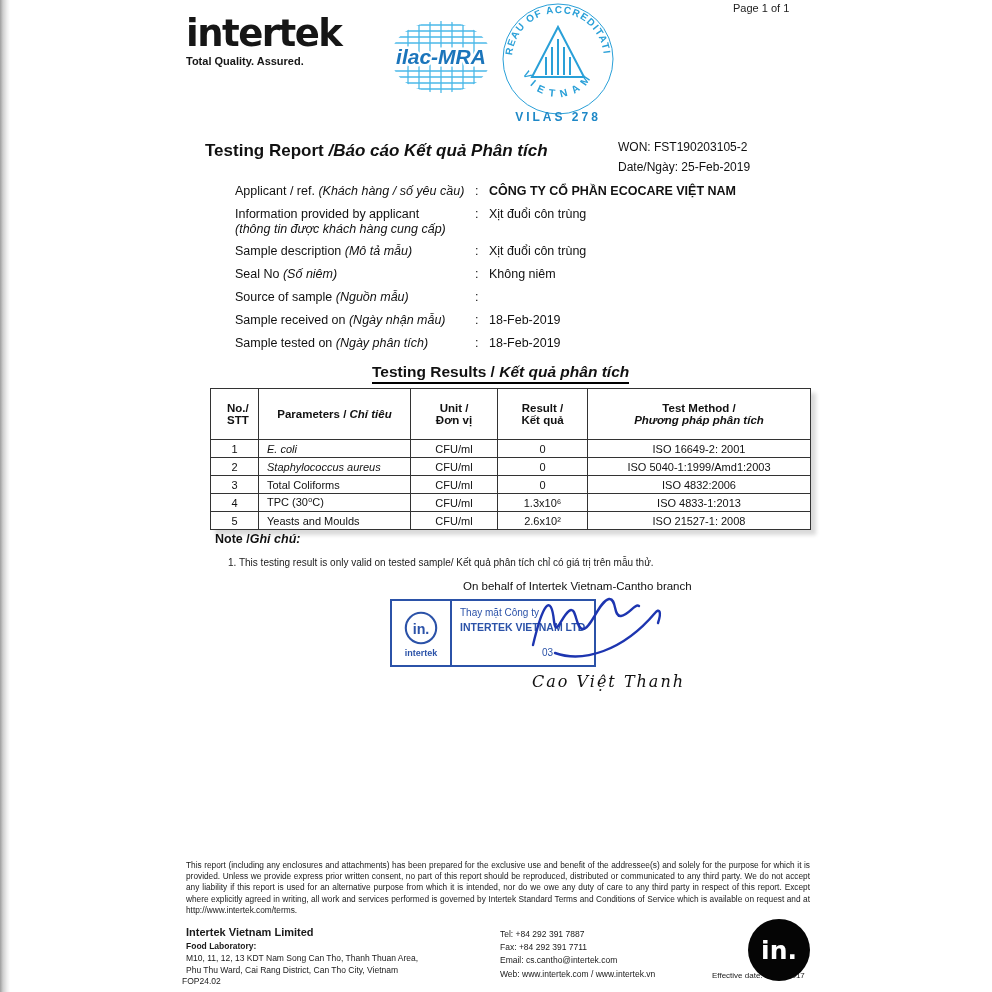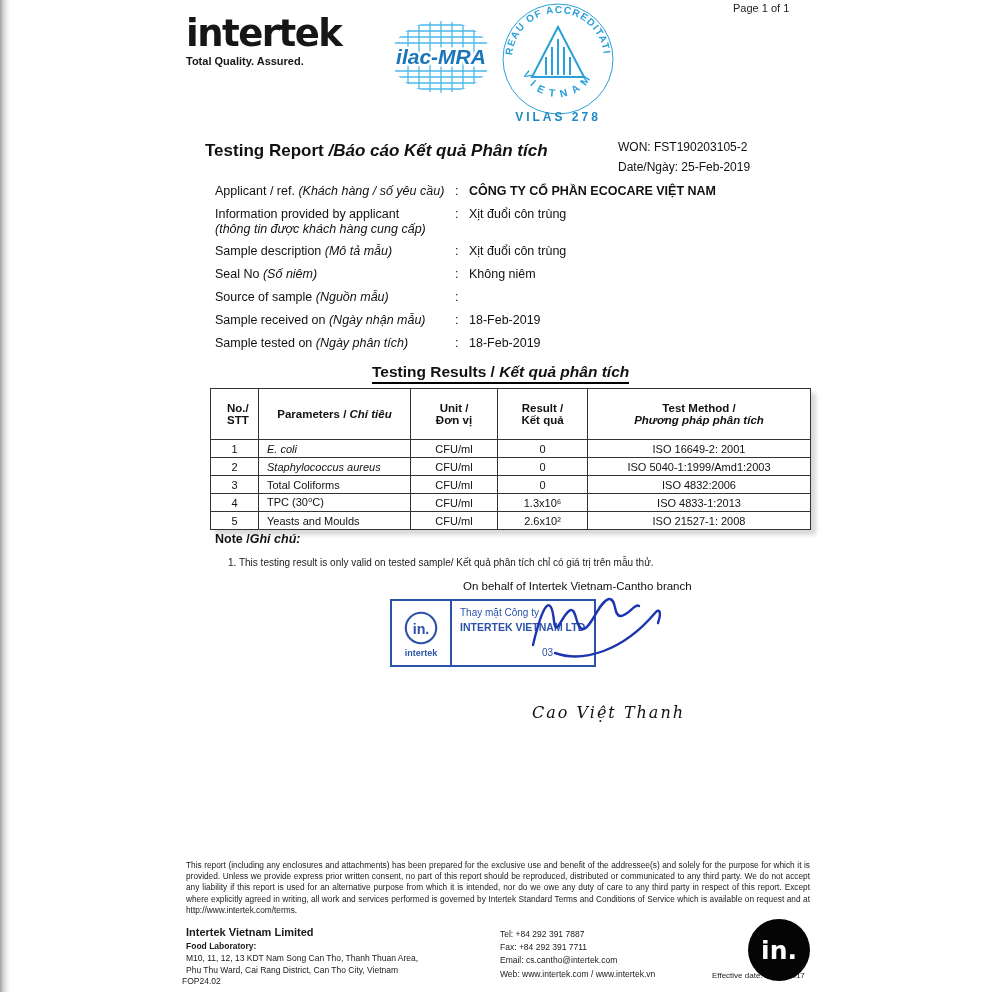--- a/index.html
+++ b/index.html
@@ -19,21 +19,21 @@
   .boa{position:absolute;left:500px;top:1px;width:116px;height:116px;}
   .vilas{position:absolute;left:500px;top:110px;width:116px;text-align:center;
          color:#1e88c7;font-weight:bold;letter-spacing:3px;font-size:12px;}
 
   
   .title{position:absolute;left:205px;top:141px;font-size:17px;font-weight:bold;}
   .meta{position:absolute;left:618px;top:137px;font-size:12px;line-height:20px;}
 
   
   .fields{position:absolute;left:215px;top:184px;width:620px;font-size:12.5px;}
-  .field-row{display:flex;align-items:flex-start;min-height:23px;line-height:15px;}
+  .field-row{display:flex;align-items:flex-start;min-height:23px;line-height:15px;margin-left:20px;}
   .field-row.two-line{min-height:37px;}
   .field-label{width:240px;flex:0 0 240px;}
   .field-colon{width:14px;flex:0 0 14px;text-align:left;}
   .field-value{flex:1;}
   .bold{font-weight:bold;}
 
   
   .results-title{position:absolute;left:372px;top:363px;font-size:15.5px;font-weight:bold;
                  border-bottom:2px solid #000;padding-bottom:1px;}
   .results-table{position:absolute;left:210px;top:388px;width:600px;border-collapse:collapse;
@@ -53,21 +53,21 @@
          display:flex;z-index:2;background:transparent;}
   .stamp-left{flex:0 0 58px;border-right:2px solid #2b52a8;display:flex;flex-direction:column;
               align-items:center;justify-content:center;gap:1px;}
   .stamp-brand{font-size:9px;font-weight:bold;color:#2b52a8;letter-spacing:0;}
   .stamp-right{flex:1;padding:6px 6px 0 8px;color:#2b52a8;}
   .stamp-line1{font-size:10px;}
   .stamp-line2{font-size:10.5px;font-weight:bold;margin-top:3px;}
   .stamp-number{position:absolute;left:150px;top:46px;font-size:10px;color:#2b52a8;}
   .signature{position:absolute;left:525px;top:583px;width:160px;height:90px;z-index:3;}
   .signer{position:absolute;left:532px;top:672px;font-family:"DejaVu Serif","Liberation Serif",serif;
-          font-style:italic;font-size:16px;letter-spacing:2px;color:#111;margin-top:31px;}
+          font-style:italic;font-size:16px;letter-spacing:2px;color:#111;}
 
   
   .disclaimer{position:absolute;left:186px;top:860px;width:624px;font-size:8.3px;line-height:1.35;
               text-align:justify;color:#1a1a1a;}
   .footer-left{position:absolute;left:186px;top:925px;font-size:8.5px;line-height:1.4;color:#1a1a1a;}
   .footer-company{font-size:11px;font-weight:bold;margin-bottom:1px;}
   .footer-dept{font-weight:bold;}
   .footer-mid{position:absolute;left:500px;top:928px;font-size:8.5px;line-height:1.55;color:#1a1a1a;}
   .effective-date{position:absolute;left:712px;top:971px;font-size:8px;color:#1a1a1a;z-index:1;}
   .footer-logo{position:absolute;left:748px;top:919px;width:62px;height:62px;border-radius:50%;

